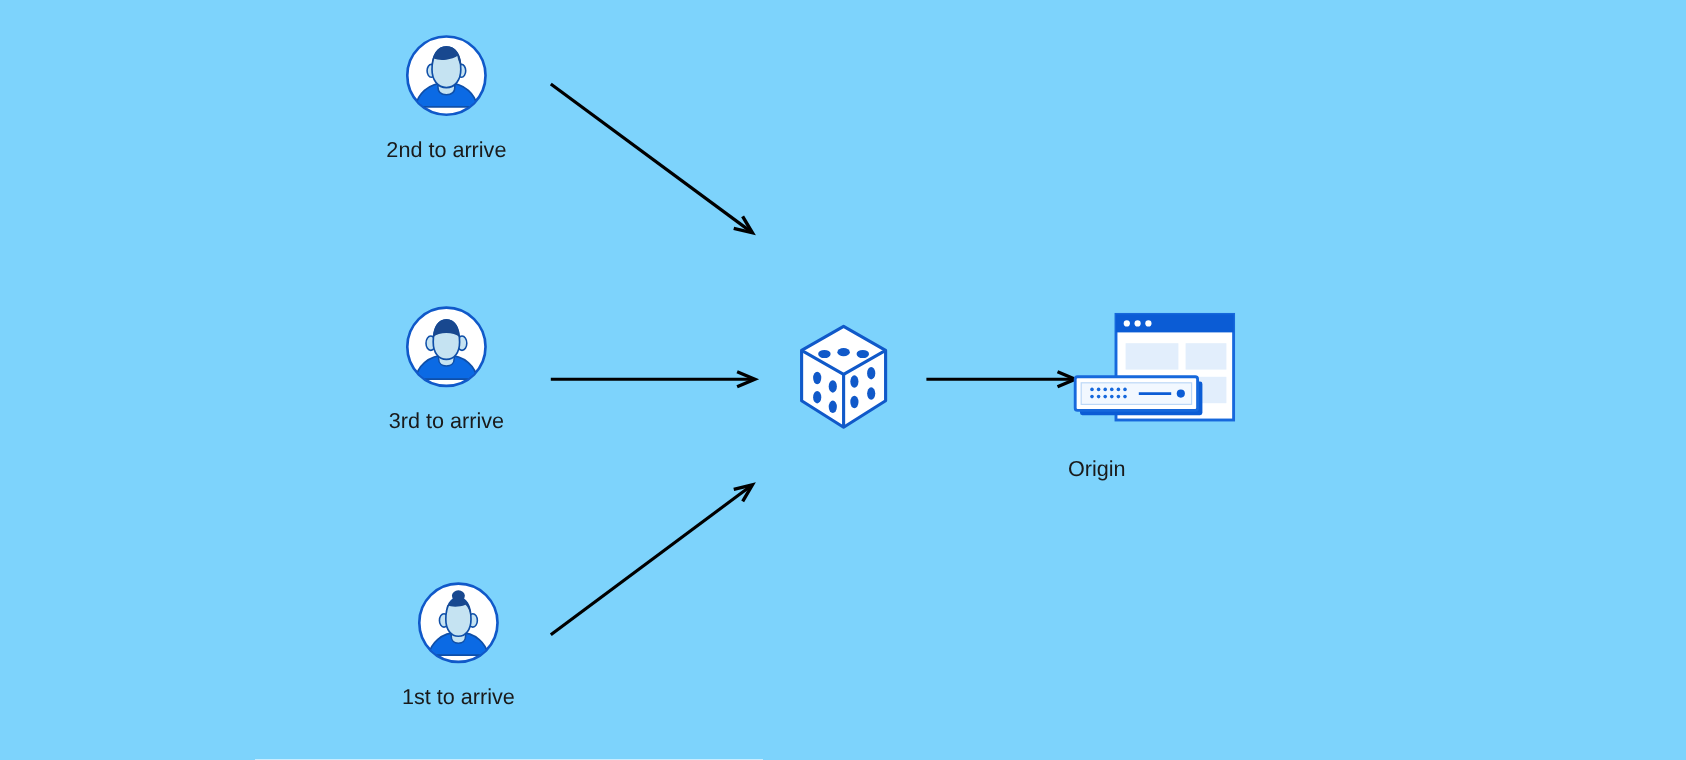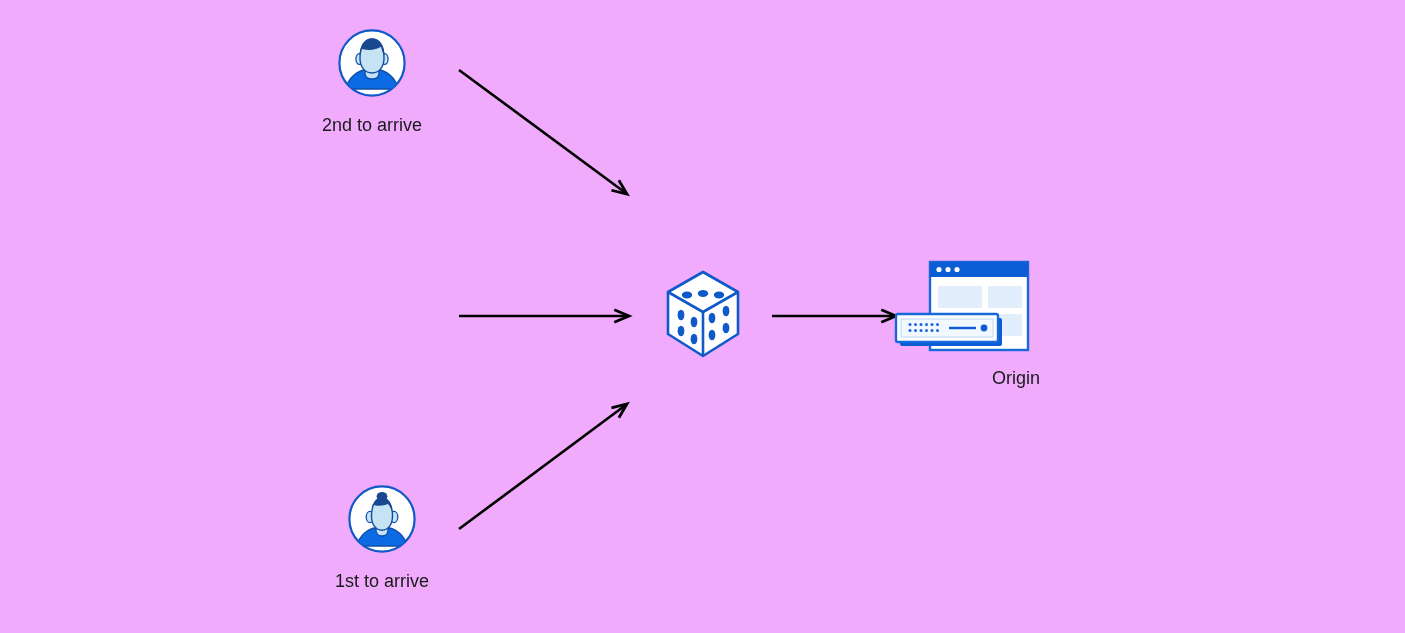--- a/index.html
+++ b/index.html
@@ -8,21 +8,21 @@
     background: #ffffff;
   }
   body {
     font-family: "Liberation Sans", sans-serif;
     -webkit-font-smoothing: antialiased;
   }
   #stage {
     position: relative;
     width: 1405px;
     height: 633px;
-    background: #f0abfc;
+    background: #7dd3fc;
     overflow: hidden;
   }
   .node {
     position: absolute;
   }
   .avatar-node { width: 120px; }
   .avatar-wrap {
     width: 70px;
     height: 70px;
     margin: 0 auto;
@@ -33,21 +33,22 @@
     text-align: center;
     font-size: 18px;
     line-height: 22px;
     color: #1a1a1a;
     font-family: "Liberation Sans", sans-serif;
     white-space: nowrap;
   }
   .dice-node { width: 90px; }
   .origin-node { width: 150px; }
   .origin-label {
-    text-align: right;
+    margin-top: 12px;
+    text-align: left;
     font-size: 18px;
     line-height: 22px;
     color: #1a1a1a;
     white-space: nowrap;
   }
   #arrow-layer {
     position: absolute;
     left: 0; top: 0;
     width: 1405px;
     height: 633px;
@@ -88,20 +89,42 @@
           <ellipse cx="22.5" cy="31" rx="3.6" ry="5.4" fill="#c5e3f2" stroke="#0f4fa8" stroke-width="1.3"></ellipse>
           <ellipse cx="47.5" cy="31" rx="3.6" ry="5.4" fill="#c5e3f2" stroke="#0f4fa8" stroke-width="1.3"></ellipse>
           <path d="M23 30 c0 -12 5 -19 12 -19 s12 7 12 19 c0 9 -5 15 -12 15 s-12 -6 -12 -15 z" fill="#c5e3f2" stroke="#0f4fa8" stroke-width="1.4"></path>
           <path d="M22.6 27.5 c0.5 -11 5.5 -17 12.4 -17 c7.2 0 12 5.5 12.6 16.5 c-2.5 -3 -3.2 -6.5 -3.4 -8.6 c-4.2 3.4 -14.4 4.6 -19.8 2.4 c-0.4 2.4 -0.9 4.9 -1.8 6.7 z" fill="#18488f"></path>
         </g>
       </svg>
     </span>
     <div class="node-label">2nd to arrive</div>
   </div>
 
+  <div class="node avatar-node" style="left:312px; top:254px;">
+    <span class="avatar-wrap">
+      <svg viewBox="0 0 70 70" width="70" height="70">
+        <defs>
+          <clipPath id="clipB">
+              <circle cx="35" cy="35" r="32"></circle>
+            </clipPath>
+        </defs>
+        <circle cx="35" cy="35" r="32.6" fill="#ffffff" stroke="#1059c9" stroke-width="2.2"></circle>
+        <g clip-path="url(#clipB)">
+          <path d="M35 42 c-16 0 -24 10 -26 20 l52 0 c-2 -10 -10 -20 -26 -20 z" fill="#0b6ae4"></path>
+          <path d="M35 42 c-16 0 -24 10 -26 20 l52 0 c-2 -10 -10 -20 -26 -20 z" fill="none" stroke="#0f4fa8" stroke-width="1.4"></path>
+          <path d="M28.5 34 h13 v11 c0 4 -3 6 -6.5 6 s-6.5 -2 -6.5 -6 z" fill="#c5e3f2" stroke="#0f4fa8" stroke-width="1.3"></path>
+          <ellipse cx="22" cy="32" rx="4" ry="6" fill="#c5e3f2" stroke="#0f4fa8" stroke-width="1.3"></ellipse>
+          <ellipse cx="48" cy="32" rx="4" ry="6" fill="#c5e3f2" stroke="#0f4fa8" stroke-width="1.3"></ellipse>
+          <path d="M24 31 c0 -12 4.5 -18.5 11 -18.5 s11 6.5 11 18.5 c0 9 -4.5 14.5 -11 14.5 s-11 -5.5 -11 -14.5 z" fill="#c5e3f2" stroke="#0f4fa8" stroke-width="1.4"></path>
+          <path d="M24 27 c0.4 -10 5 -15 11 -15 c6.2 0 10.7 5 11 15 c-5 -4.5 -17 -4.6 -22 0 z" fill="#18488f"></path>
+        </g>
+      </svg>
+    </span>
+    <div class="node-label">3rd to arrive</div>
+  </div>
 
   <div class="node avatar-node" style="left:322px; top:484px;">
     <span class="avatar-wrap">
       <svg viewBox="0 0 70 70" width="70" height="70">
         <defs>
           <clipPath id="clipC">
               <circle cx="35" cy="35" r="32"></circle>
             </clipPath>
         </defs>
         <circle cx="35" cy="35" r="32.6" fill="#ffffff" stroke="#1059c9" stroke-width="2.2"></circle>

